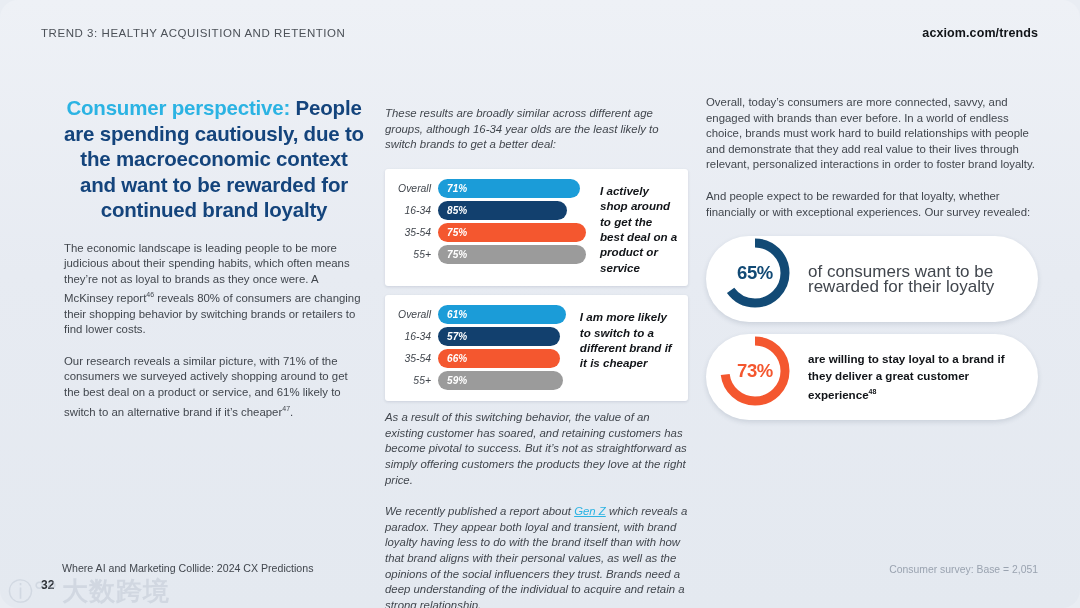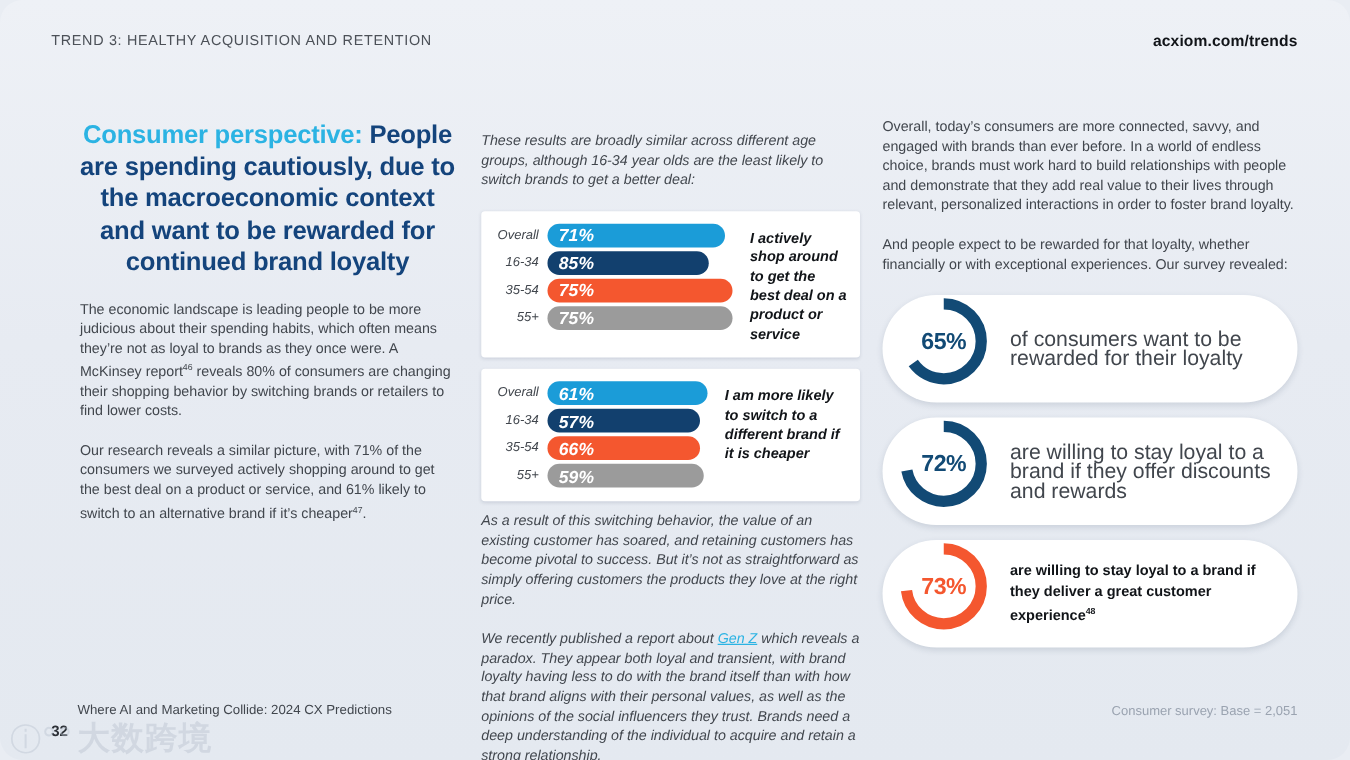--- a/index.html
+++ b/index.html
@@ -69,21 +69,21 @@
   .bc-label{
     width:42px;text-align:right;
     font-size:10.4px;color:#41464d;
     padding-right:7px;flex:0 0 auto;
     line-height:19px;
   }
   .bc-bar{
     height:19px;border-radius:10px;
     display:flex;align-items:center;
     box-sizing:border-box;padding-left:9px;
-    color:#ffffff;font-size:14px;font-weight:bold;
+    color:#ffffff;font-size:10px;font-weight:bold;
     letter-spacing:.1px;
   }
   .bc-note{
     flex:1 1 auto;
     padding:4px 10px 0 14px;
     font-size:11.6px;line-height:15.4px;
     font-weight:bold;color:#111418;
     align-self:flex-start;
   }
 
@@ -231,30 +231,20 @@
         <div class="pill">
           <div class="donut">
             <svg viewBox="0 0 78 78">
               <circle cx="39" cy="39" r="30" fill="none" stroke="#ffffff" stroke-width="9"></circle>
               <circle cx="39" cy="39" r="30" fill="none" stroke="#124a75" stroke-width="9" stroke-linecap="butt" stroke-dasharray="122.52 65.97" transform="rotate(-90 39 39)"></circle>
             </svg>
             <div class="pct" style="color:#124a75">65%</div>
           </div>
           <div class="pill-text">of consumers want to be rewarded for their loyalty</div>
         </div>
-        <div class="pill">
-          <div class="donut">
-            <svg viewBox="0 0 78 78">
-              <circle cx="39" cy="39" r="30" fill="none" stroke="#ffffff" stroke-width="9"></circle>
-              <circle cx="39" cy="39" r="30" fill="none" stroke="#124a75" stroke-width="9" stroke-linecap="butt" stroke-dasharray="135.72 52.78" transform="rotate(-90 39 39)"></circle>
-            </svg>
-            <div class="pct" style="color:#124a75">72%</div>
-          </div>
-          <div class="pill-text">are willing to stay loyal to a brand if they offer discounts and rewards</div>
-        </div>
         <div class="pill bold">
           <div class="donut">
             <svg viewBox="0 0 78 78">
               <circle cx="39" cy="39" r="30" fill="none" stroke="#ffffff" stroke-width="9"></circle>
               <circle cx="39" cy="39" r="30" fill="none" stroke="#f4572f" stroke-width="9" stroke-linecap="butt" stroke-dasharray="137.60 50.89" transform="rotate(-90 39 39)"></circle>
             </svg>
             <div class="pct" style="color:#f4572f">73%</div>
           </div>
           <div class="pill-text">are willing to stay loyal to a brand if they deliver a great customer experience<sup>48</sup></div>
         </div>

